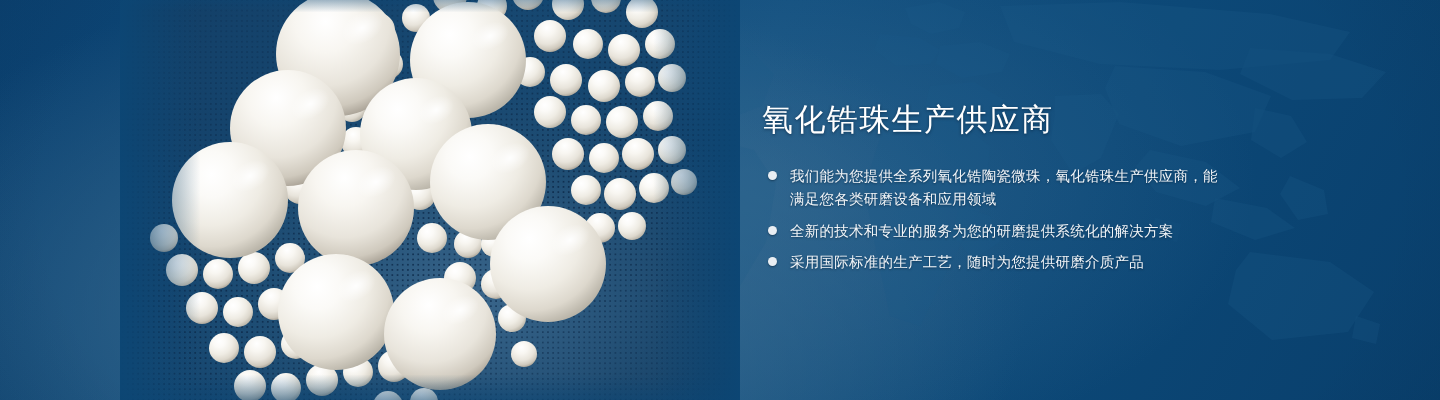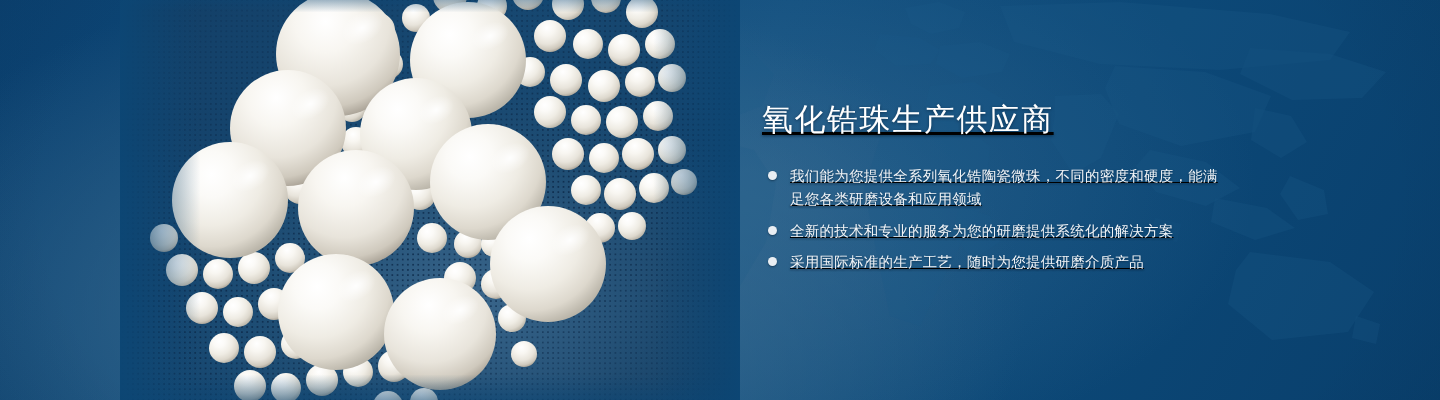--- a/index.html
+++ b/index.html
@@ -61,21 +61,20 @@
       linear-gradient(to bottom, rgba(12,70,116,.95) 0%, rgba(12,70,116,0) 7%,
                       rgba(12,70,116,0) 90%, rgba(12,70,116,.9) 100%);
   }
   .beads-svg { position:absolute; inset:0; }
 
   
   .copy {
     position:absolute;
     left:762px; top:100px;
     width:470px;
-    text-decoration:underline;
   }
   .headline {
     color:#ffffff;
     font-size:31px;
     font-weight:400;
     letter-spacing:1.4px;
     line-height:1.25;
     white-space:nowrap;
     text-shadow:0 1px 3px rgba(3,24,44,.55);
   }
@@ -293,21 +292,21 @@
   </div>
 
   <div class="bg-vignette"></div>
 
   <div class="copy">
     <div class="headline">氧化锆珠生产供应商</div>
 
     <div class="bullets">
       <div class="bullet">
         <span class="dot"></span>
-        <span>我们能为您提供全系列氧化锆陶瓷微珠，不同的密度和硬度，能满足您各类研磨设备和应用领域</span>
+        <span>我们能为您提供全系列氧化锆陶瓷微珠，氧化锆珠生产供应商，能满足您各类研磨设备和应用领域</span>
       </div>
       <div class="bullet">
         <span class="dot"></span>
         <span>全新的技术和专业的服务为您的研磨提供系统化的解决方案</span>
       </div>
       <div class="bullet">
         <span class="dot"></span>
         <span>采用国际标准的生产工艺，随时为您提供研磨介质产品</span>
       </div>
     </div>

